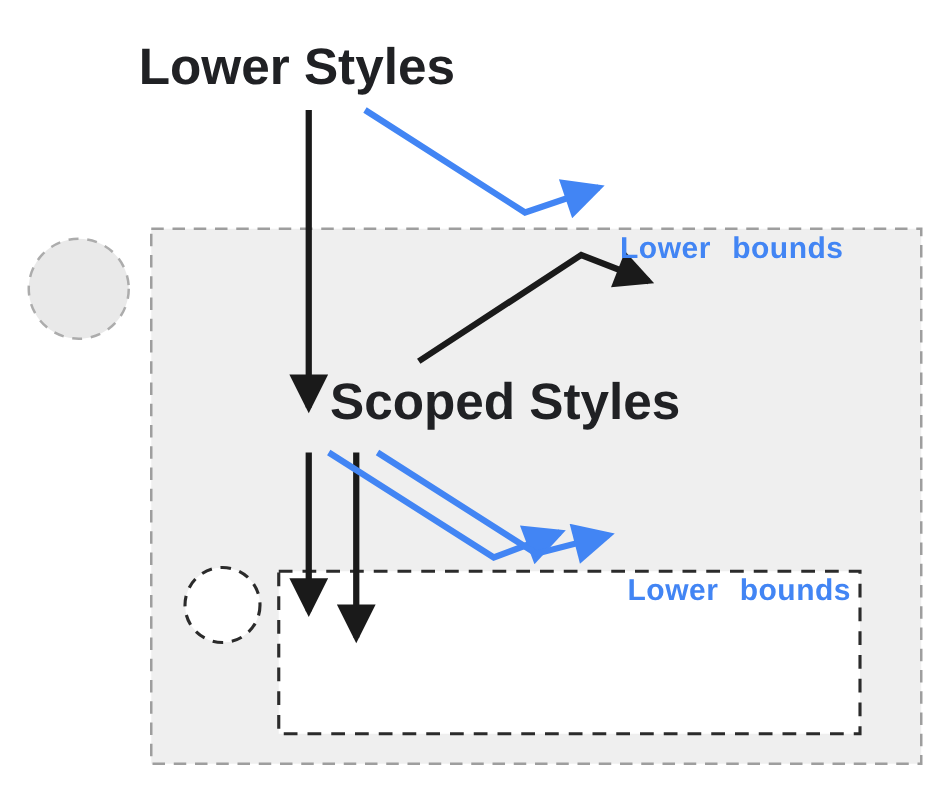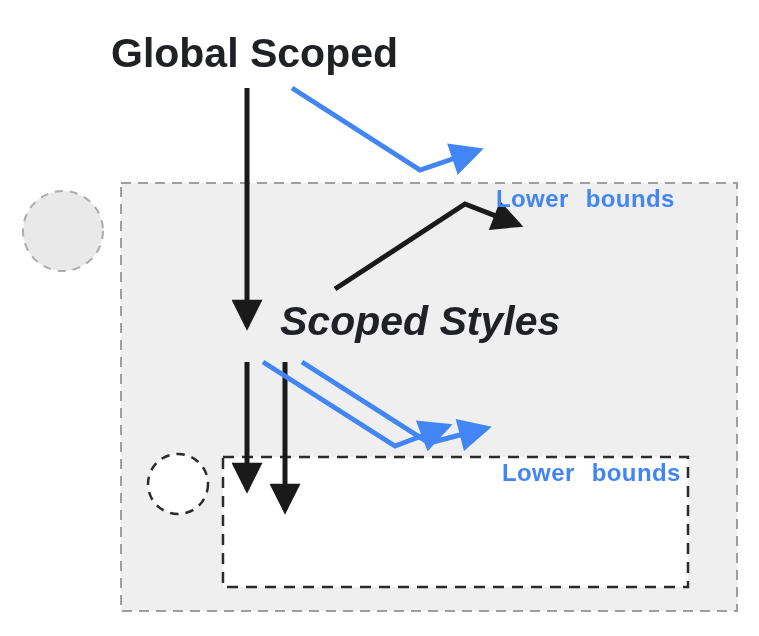--- a/index.html
+++ b/index.html
@@ -24,21 +24,21 @@
     letter-spacing: 0px;
   }
   .lower {
     font-size: 24px;
     color: var(--accent-blue);
     word-spacing: 10px;
     letter-spacing: 0.4px;
     margin-top: 48px;
   }
   #global-styles-label { left: 111px; top: 33px; }
-  #scoped-styles-label { left: 280px; top: 301px; font-style: italic; }
+  #scoped-styles-label { left: 264px; top: 301px; }
   #lower-bounds-top    { left: 496px; top: 139px; }
   #lower-bounds-middle { left: 502px; top: 413px; }
 
   .outer-box    { fill: var(--box-fill); stroke: var(--outer-dash); stroke-width: 2; stroke-dasharray: 10 7; }
   .inner-box    { fill: var(--white);    stroke: var(--inner-dash); stroke-width: 2.5; stroke-dasharray: 11 8; }
   .gray-circle  { fill: var(--circle-gray-fill); stroke: var(--circle-gray-stroke); stroke-width: 2; stroke-dasharray: 8 7; }
   .white-circle { fill: var(--white); stroke: var(--inner-dash); stroke-width: 2.5; stroke-dasharray: 8.5 7; }
 
   .arrow-black { stroke: var(--arrow-black); stroke-width: 5; fill: none; stroke-linejoin: miter; }
   .arrow-blue  { stroke: var(--accent-blue); stroke-width: 5; fill: none; stroke-linejoin: miter; }
@@ -74,21 +74,21 @@
 
     <polyline points="335,289 465,204 519,225" class="arrow-black" marker-end="url(#ah-black)"></polyline>
 
     <line x1="247" y1="362" x2="247" y2="489" class="arrow-black" marker-end="url(#ah-black)"></line>
     <line x1="285" y1="362" x2="285" y2="510" class="arrow-black" marker-end="url(#ah-black)"></line>
 
     <polyline points="263,362 395,446 448,426" class="arrow-blue" marker-end="url(#ah-blue)"></polyline>
     <polyline points="302,362 429,443 487,428" class="arrow-blue" marker-end="url(#ah-blue)"></polyline>
   </svg>
 
-  <div class="label title" id="global-styles-label">Global Scoped</div>
+  <div class="label title" id="global-styles-label">Lower Styles</div>
 
   <div class="label title" id="scoped-styles-label">Scoped Styles</div>
 
   <div class="label lower" id="lower-bounds-top">Lower bounds</div>
 
   <div class="label lower" id="lower-bounds-middle">Lower bounds</div>
 
 </div>
 
 </body></html>

